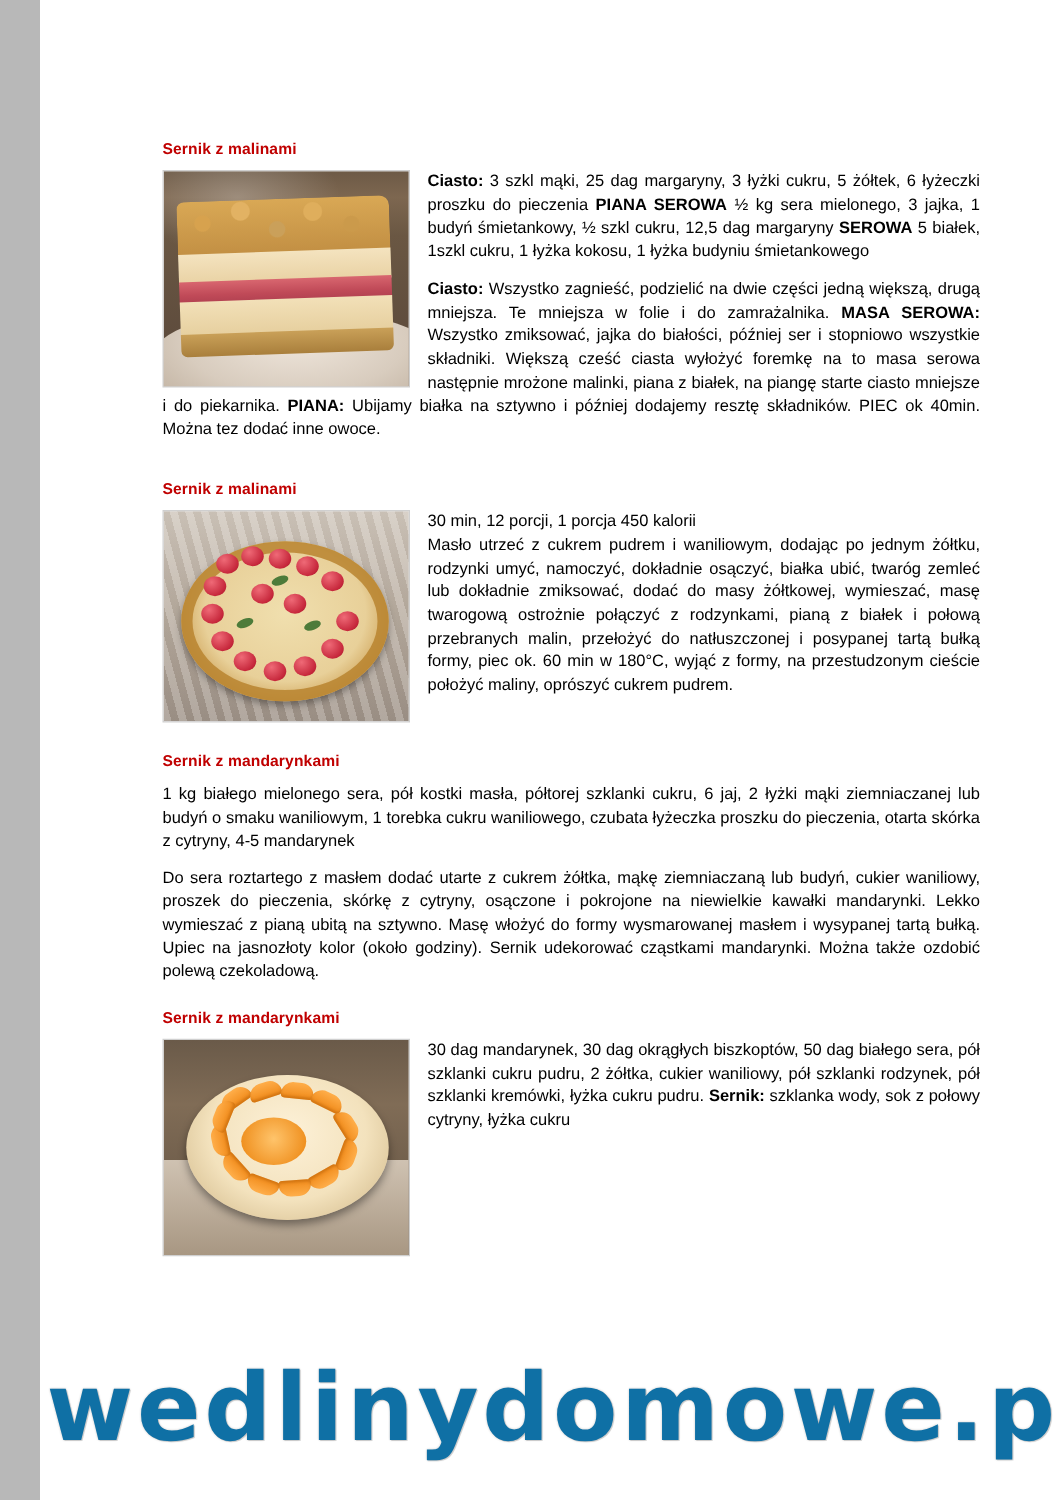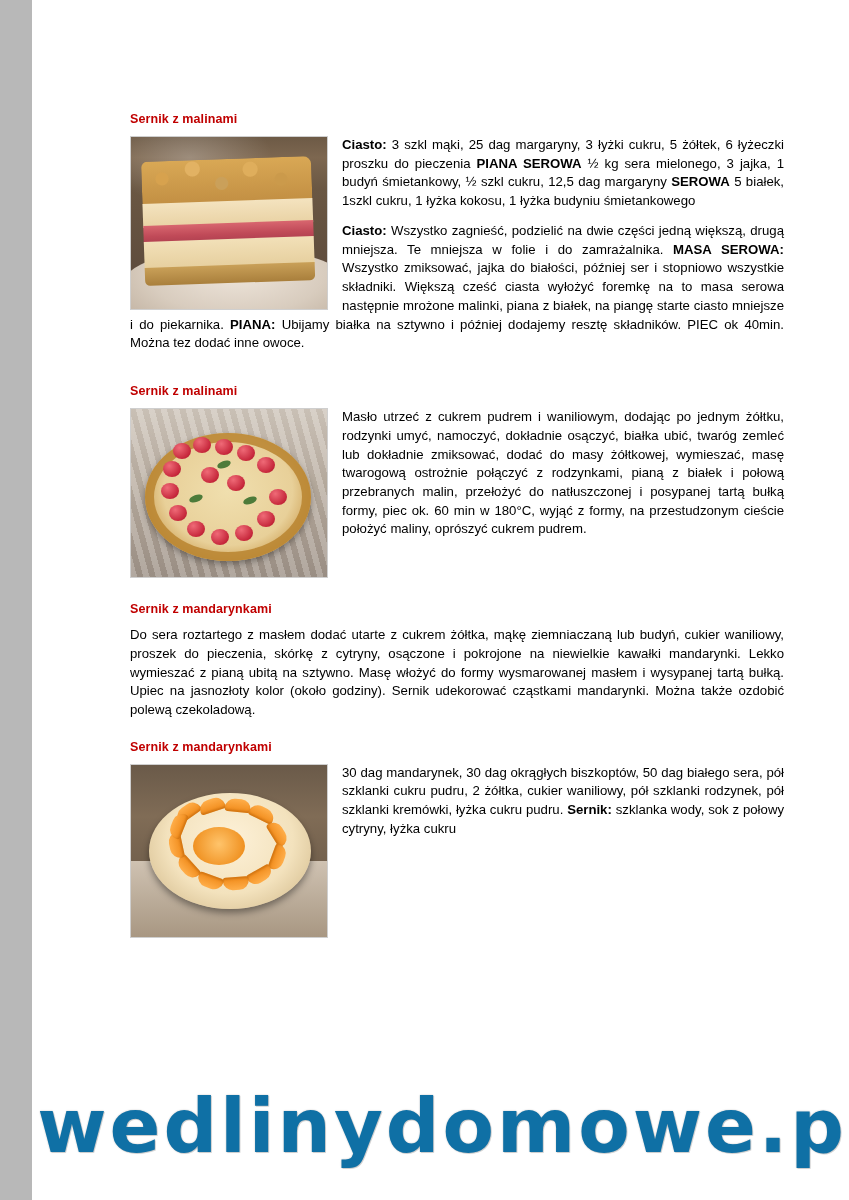--- a/index.html
+++ b/index.html
@@ -238,27 +238,29 @@
           <div class="berry" style="left:126px; top:102px;"></div>
           <div class="berry" style="left:138px; top:80px;"></div>
           <div class="berry" style="left:70px; top:58px;"></div>
           <div class="berry" style="left:96px; top:66px;"></div>
           <div class="leaf" style="left:86px; top:52px;"></div>
           <div class="leaf" style="left:58px; top:86px;"></div>
           <div class="leaf" style="left:112px; top:88px;"></div>
         </div>
       </div>
       <div class="recipe-body">
+        <p class="para tight">30 min, 12 porcji, 1 porcja 450 kalorii</p>
         <p class="para">Masło utrzeć z cukrem pudrem i waniliowym, dodając po jednym żółtku, rodzynki umyć, namoczyć, dokładnie osączyć, białka ubić, twaróg zemleć lub dokładnie zmiksować, dodać do masy żółtkowej, wymieszać, masę twarogową ostrożnie połączyć z rodzynkami, pianą z białek i połową przebranych malin, przełożyć do natłuszczonej i posypanej tartą bułką formy, piec ok. 60 min w 180°C, wyjąć z formy, na przestudzonym cieście położyć maliny, oprószyć cukrem pudrem.</p>
       </div>
     </div>
 
     <div class="recipe clearfix">
       <div class="recipe-title">Sernik z mandarynkami</div>
       <div class="recipe-body">
+        <p class="para">1 kg białego mielonego sera, pół kostki masła, półtorej szklanki cukru, 6 jaj, 2 łyżki mąki ziemniaczanej lub budyń o smaku waniliowym, 1 torebka cukru waniliowego, czubata łyżeczka proszku do pieczenia, otarta skórka z cytryny, 4-5 mandarynek</p>
         <p class="para">Do sera roztartego z masłem dodać utarte z cukrem żółtka, mąkę ziemniaczaną lub budyń, cukier waniliowy, proszek do pieczenia, skórkę z cytryny, osączone i pokrojone na niewielkie kawałki mandarynki. Lekko wymieszać z pianą ubitą na sztywno. Masę włożyć do formy wysmarowanej masłem i wysypanej tartą bułką. Upiec na jasnozłoty kolor (około godziny). Sernik udekorować cząstkami mandarynki. Można także ozdobić polewą czekoladową.</p>
       </div>
     </div>
 
     <div class="recipe clearfix">
       <div class="recipe-title">Sernik z mandarynkami</div>
       <div class="photo-block">
         <div class="photo ph3">
           <div class="tablecloth"></div>
           <div class="cake"></div>

